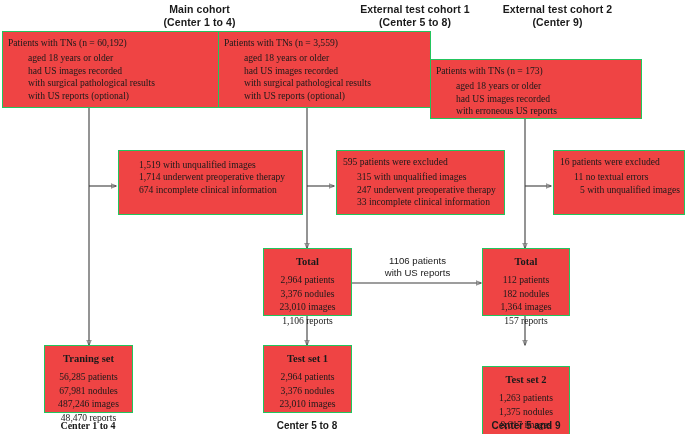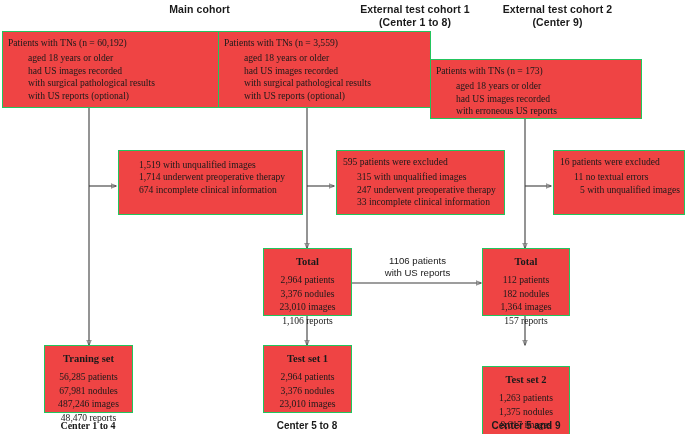--- a/index.html
+++ b/index.html
@@ -136,25 +136,26 @@
 
     <line x1="525" y1="186" x2="551" y2="186" marker-end="url(#arrow)"></line>
 
     <line x1="525" y1="316" x2="525" y2="345" marker-end="url(#arrow)"></line>
 
     <line x1="352" y1="283" x2="481" y2="283" marker-end="url(#arrow)"></line>
   </svg>
 
   <div class="col-header" style="left:2px; top:3px; width:395px;">
     <div>Main cohort</div>
+    <div>(Center 1 to 4)</div>
   </div>
 
   <div class="col-header" style="left:218px; top:3px; width:394px;">
     <div>External test cohort 1</div>
-    <div>(Center 1 to 8)</div>
+    <div>(Center 5 to 8)</div>
   </div>
 
   <div class="col-header" style="left:430px; top:3px; width:255px;">
     <div>External test cohort 2</div>
     <div>(Center 9)</div>
   </div>
 
   <div class="box crit-box" style="left:2px; top:31px; width:217px; height:77px;">
     <div class="lead">Patients with TNs (n = 60,192)</div>
     <div class="sub-list">

